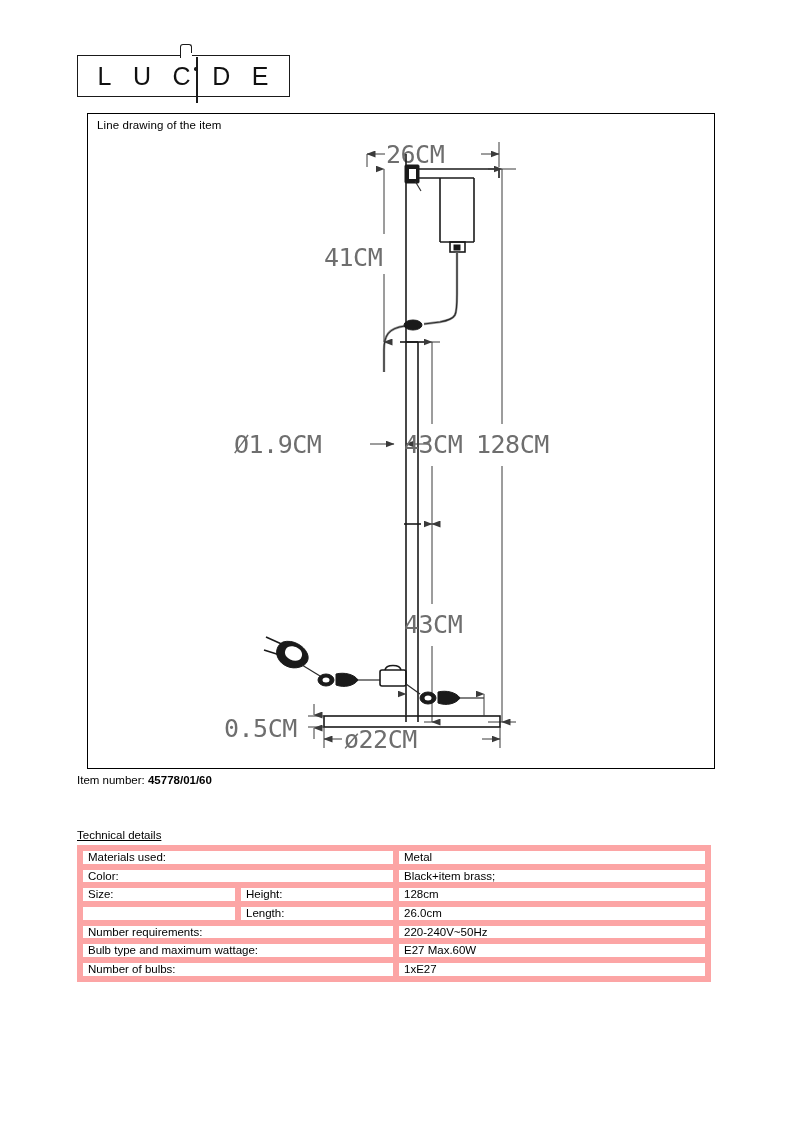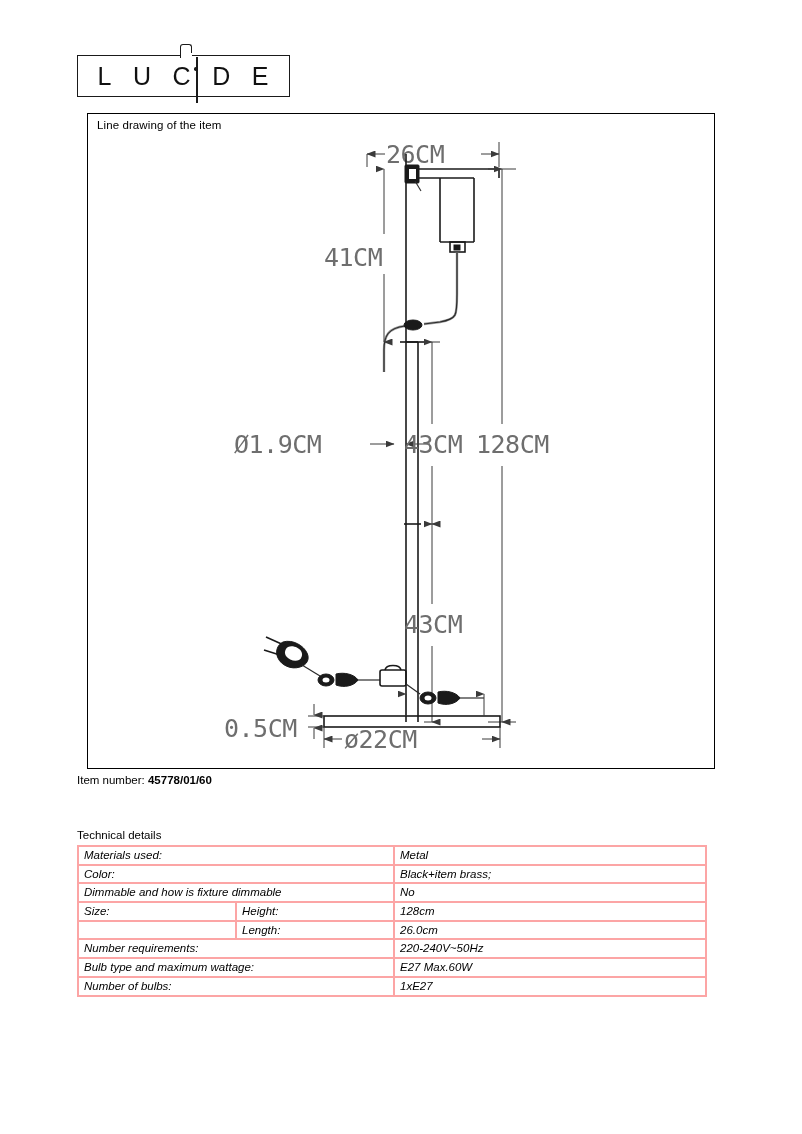--- a/index.html
+++ b/index.html
@@ -98,39 +98,39 @@
   }
   .item-number .label { font-weight: 400; }
   .item-number .value { font-weight: 700; }
 
   
   .tech-heading {
     position: absolute;
     left: 77px; top: 829px;
     font-size: 11.5px;
     color: #000000;
+    text-decoration: underline;
   }
   table.tech {
     position: absolute;
     left: 77px; top: 845px;
     width: 628px;
     border-collapse: collapse;
     font-size: 11.5px;
     table-layout: fixed;
   }
   table.tech td {
-    border: 2px solid #fca5a5;
+    border: 6px solid #fca5a5;
     height: 18.7px;
     padding: 0 0 0 5px;
     vertical-align: middle;
     line-height: 1.1;
     color: #000000;
     overflow: hidden;
     white-space: nowrap;
-    font-style: italic;
   }
   td.c-label { width: 200px; }
   td.c-sub   { width: 116px; text-align: left; padding: 0; }
   td.c-value { width: 312px; padding-left: 5px; }
   td.c-label-wide { width: 316px; }
 </style>
 </head>
 <body>
 
 <div class="page">
@@ -316,24 +316,20 @@
     <tbody>
       <tr>
         <td class="c-label-wide" colspan="2">Materials used:</td>
         <td class="c-value">Metal</td>
       </tr>
       <tr>
         <td class="c-label-wide" colspan="2">Color:</td>
         <td class="c-value">Black+item brass;</td>
       </tr>
       <tr>
-        <td class="c-label-wide" colspan="2">Dimmable and how is fixture dimmable</td>
-        <td class="c-value">No</td>
-      </tr>
-      <tr>
         <td class="c-label">Size:</td>
         <td class="c-sub">Height:</td>
         <td class="c-value">128cm</td>
       </tr>
       <tr>
         <td class="c-label"></td>
         <td class="c-sub">Length:</td>
         <td class="c-value">26.0cm</td>
       </tr>
       <tr>

